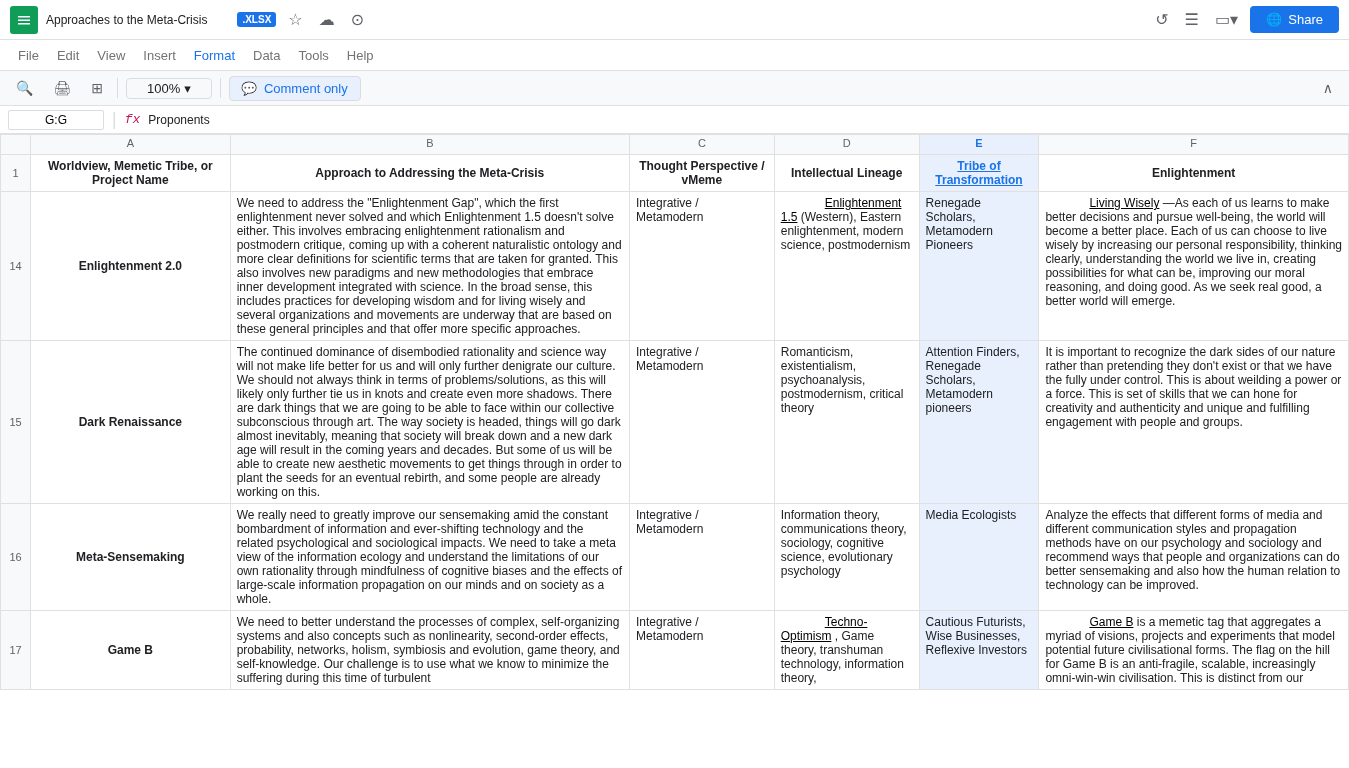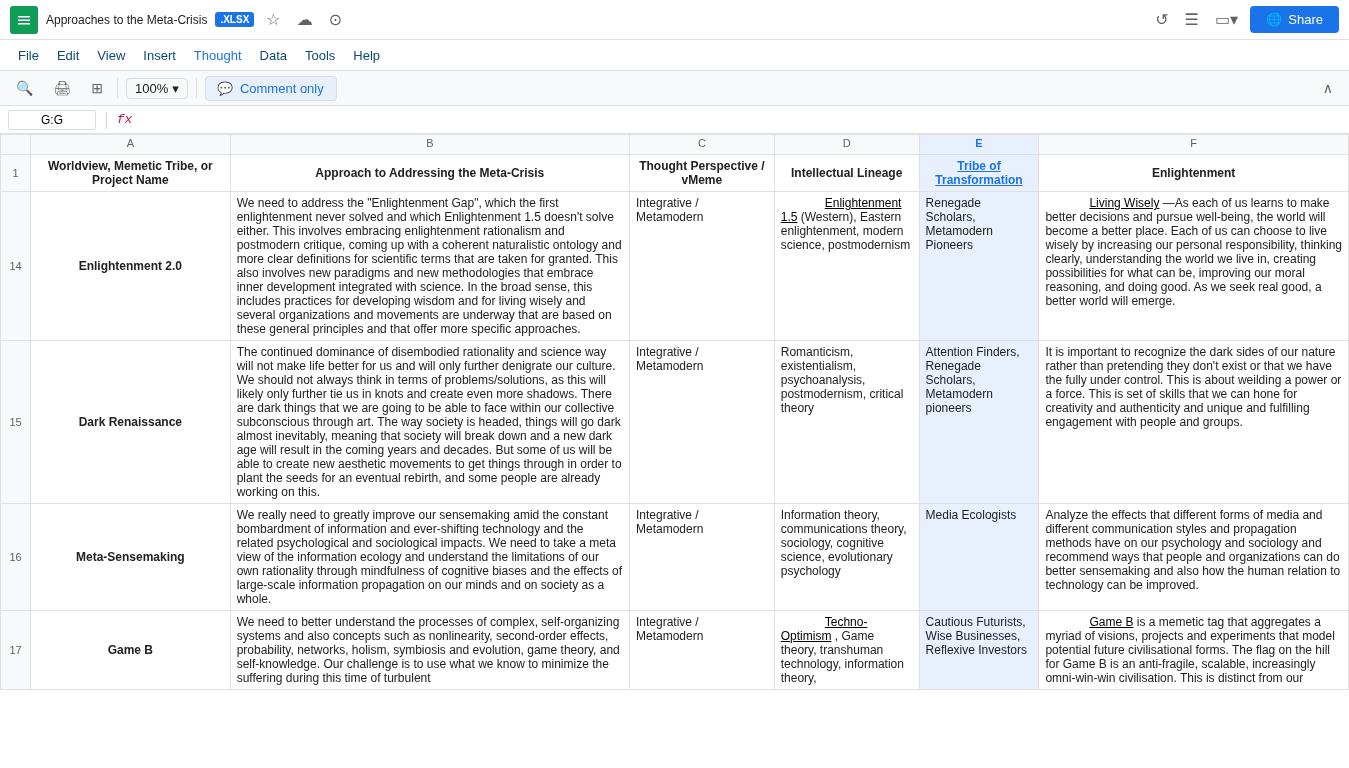--- a/index.html
+++ b/index.html
@@ -17,72 +17,72 @@
     #app-icon {
       width: 28px; height: 28px; margin-right: 8px;
       background: #0f9d58; border-radius: 3px;
       display: flex; align-items: center; justify-content: center;
       color: white; font-size: 16px; font-weight: bold; flex-shrink: 0;
     }
     #title-area { display: flex; align-items: center; gap: 8px; flex: 1; }
     #doc-title { font-size: 12px; color: #202124; font-weight: normal; }
     #xlsx-badge {
       background: #1a73e8; color: white; font-size: 10px;
-      padding: 2px 5px; border-radius: 3px; font-weight: bold;
+      padding: 2px 5px; border-radius: 3px; font-weight: bold; margin-left: 22px;
     }
     .top-icon { color: #5f6368; font-size: 16px; cursor: pointer; padding: 4px; }
     #right-actions { display: flex; align-items: center; gap: 8px; margin-left: auto; }
     #share-btn {
       background: #1a73e8; color: white; border: none;
       padding: 6px 16px; border-radius: 4px; font-size: 13px;
       display: flex; align-items: center; gap: 6px; cursor: pointer;
     }
 
     
     #menu-bar {
       display: flex; align-items: center; height: 30px;
       padding: 0 10px; gap: 2px;
       background: #fff;
     }
     .menu-item {
-      padding: 4px 8px; font-size: 13px; color: #0c4a6e;
+      padding: 4px 8px; font-size: 13px; color: #737373;
       cursor: pointer; border-radius: 3px;
     }
     .menu-item.active { color: #1a73e8; }
 
     
     #toolbar {
       display: flex; align-items: center; height: 36px;
       padding: 0 10px; gap: 8px;
       background: #f8f9fa; border-top: 1px solid #e0e0e0; border-bottom: 1px solid #e0e0e0;
     }
     .toolbar-btn {
       padding: 4px 6px; cursor: pointer; border-radius: 3px; color: #5f6368; font-size: 14px;
       border: none; background: none;
     }
     #zoom-control {
       display: flex; align-items: center; gap: 4px; font-size: 13px; color: #202124;
-      padding: 2px 8px; border: 1px solid #dadce0; border-radius: 4px; cursor: pointer;
+      padding: 2px 20px; border: 1px solid #dadce0; border-radius: 4px; cursor: pointer;
     }
     #comment-only-btn {
       display: flex; align-items: center; gap: 6px;
       padding: 4px 12px; border: 1px solid #dadce0; border-radius: 4px;
       background: #e8f0fe; cursor: pointer; font-size: 13px; color: #1a73e8;
     }
     #toolbar-right { margin-left: auto; }
     .toolbar-separator { width: 1px; height: 20px; background: #dadce0; }
 
     
     #formula-bar {
       display: flex; align-items: center; height: 28px;
       padding: 0 8px; gap: 8px;
       background: #fff; border-bottom: 1px solid #e0e0e0;
     }
     #cell-ref {
-      width: 88px; font-size: 12px; text-align: center;
+      width: 96px; font-size: 12px; text-align: center;
       border: 1px solid #dadce0; padding: 2px 4px; border-radius: 2px;
     }
     #formula-separator { color: #dadce0; font-size: 18px; }
     #fx-icon { color: #be185d; font-size: 13px; font-style: italic; font-family: Liberation Mono, monospace; }
     #formula-input { flex: 1; font-size: 12px; color: #202124; border: none; outline: none; }
 
     
     #spreadsheet-container {
       overflow: auto;
       height: calc(768px - 40px - 30px - 36px - 28px);
@@ -174,21 +174,21 @@
       <span>Share</span>
     </button>
   </div>
 </div>
 
 <div id="menu-bar">
   <span class="menu-item">File</span>
   <span class="menu-item">Edit</span>
   <span class="menu-item">View</span>
   <span class="menu-item">Insert</span>
-  <span class="menu-item active">Thought</span>
+  <span class="menu-item active">Format</span>
   <span class="menu-item">Data</span>
   <span class="menu-item">Tools</span>
   <span class="menu-item">Help</span>
 </div>
 
 <div id="toolbar">
   <button class="toolbar-btn">🔍</button>
   <button class="toolbar-btn">🖨</button>
   <button class="toolbar-btn">⊞</button>
   <div class="toolbar-separator"></div>
@@ -203,20 +203,21 @@
   </div>
   <div id="toolbar-right">
     <button class="toolbar-btn">∧</button>
   </div>
 </div>
 
 <div id="formula-bar">
   <div id="cell-ref">G:G</div>
   <span id="formula-separator">|</span>
   <span id="fx-icon">fx</span>
+  <span id="formula-input">Proponents</span>
 </div>
 
 <div id="spreadsheet-container">
   <table>
     <thead>
       <tr>
         <th class="col-header row-num"></th>
         <th class="col-header col-a">A</th>
         <th class="col-header col-b">B</th>
         <th class="col-header col-c">C</th>

